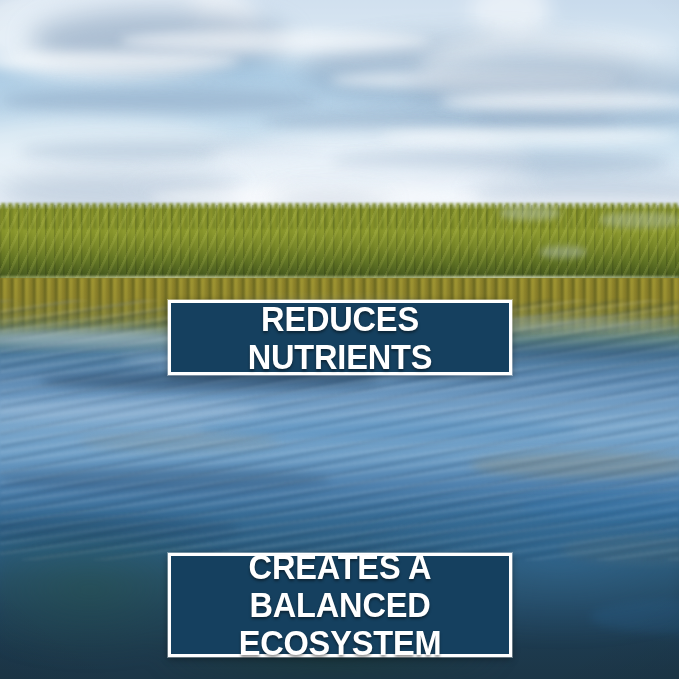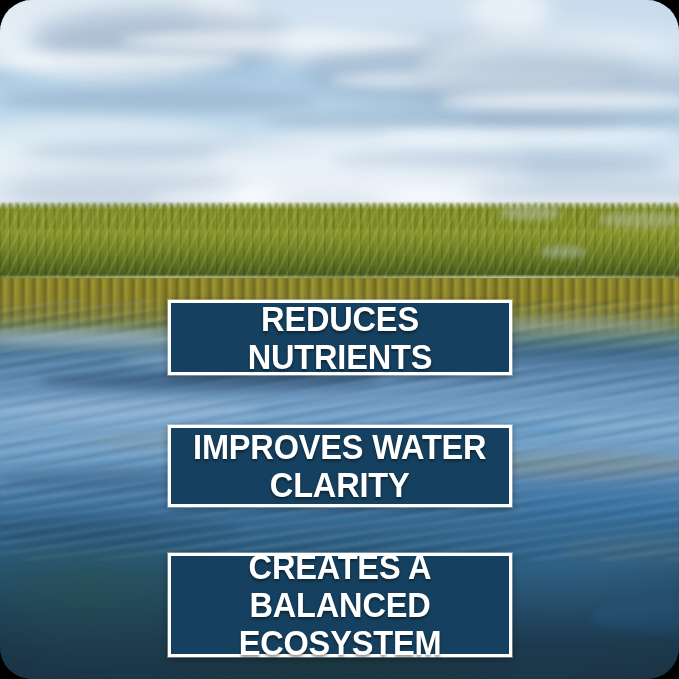--- a/index.html
+++ b/index.html
@@ -7,21 +7,20 @@
     padding: 0;
     background: #000;
   }
   #stage {
     position: relative;
     width: 679px;
     height: 679px;
     overflow: hidden;
     font-family: "Liberation Sans", sans-serif;
     background: #0d2a3a;
-    border-radius: 32px;
   }
 
   
   .sky {
     position: absolute;
     left: 0; top: 0;
     width: 679px;
     height: 232px;
     background:
       linear-gradient(to bottom,
@@ -336,22 +335,18 @@
     <div class="ripple rip-d" style="left:-40px; top:516px; width:280px; height:26px; opacity:.45;"></div>
     <div class="ripple rip-b" style="left:590px; top:600px; width:180px; height:34px; opacity:.35;"></div>
     <div class="ripple rip-l" style="left:230px; top:300px; width:200px; height:10px; opacity:.45;"></div>
   </div>
 
   <div class="vignette"></div>
 
   <div class="banner" id="banner-0">
     <span class="txt">REDUCES NUTRIENTS</span>
   </div>
-  <div class="banner" id="banner-1">
-    <span class="txt">IMPROVES WATER
-CLARITY</span>
-  </div>
   <div class="banner" id="banner-2">
     <span class="txt">CREATES A BALANCED
 ECOSYSTEM</span>
   </div>
 
 </div>
 
 </body></html>

